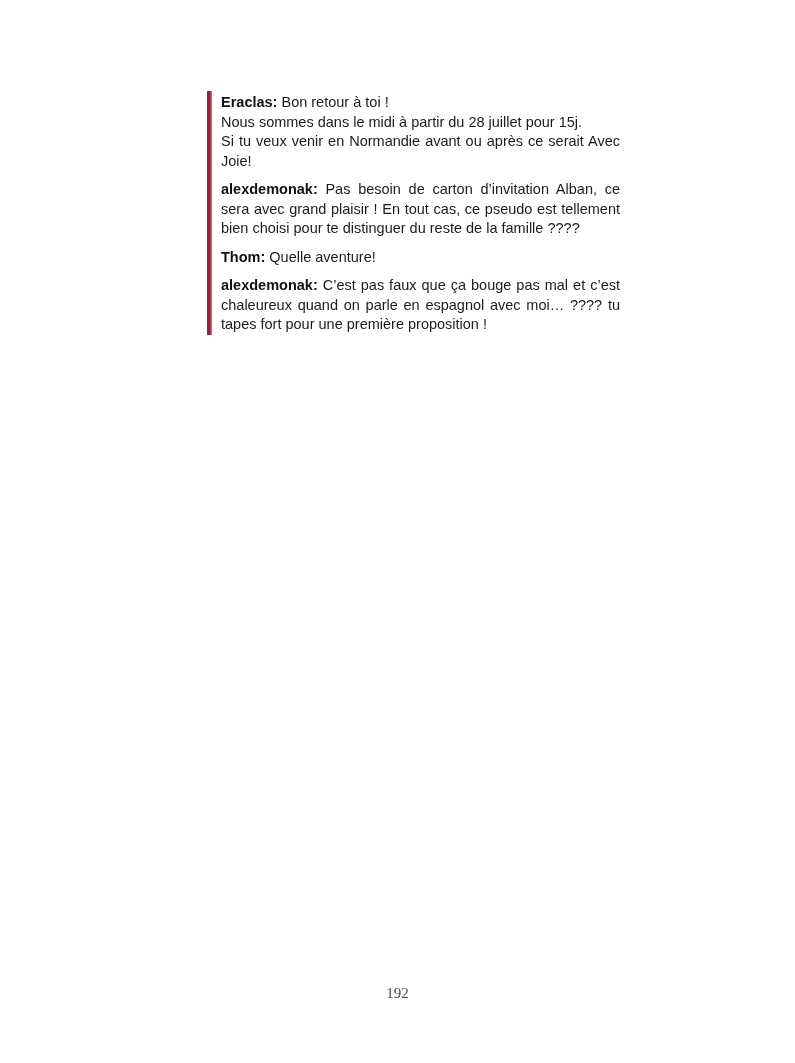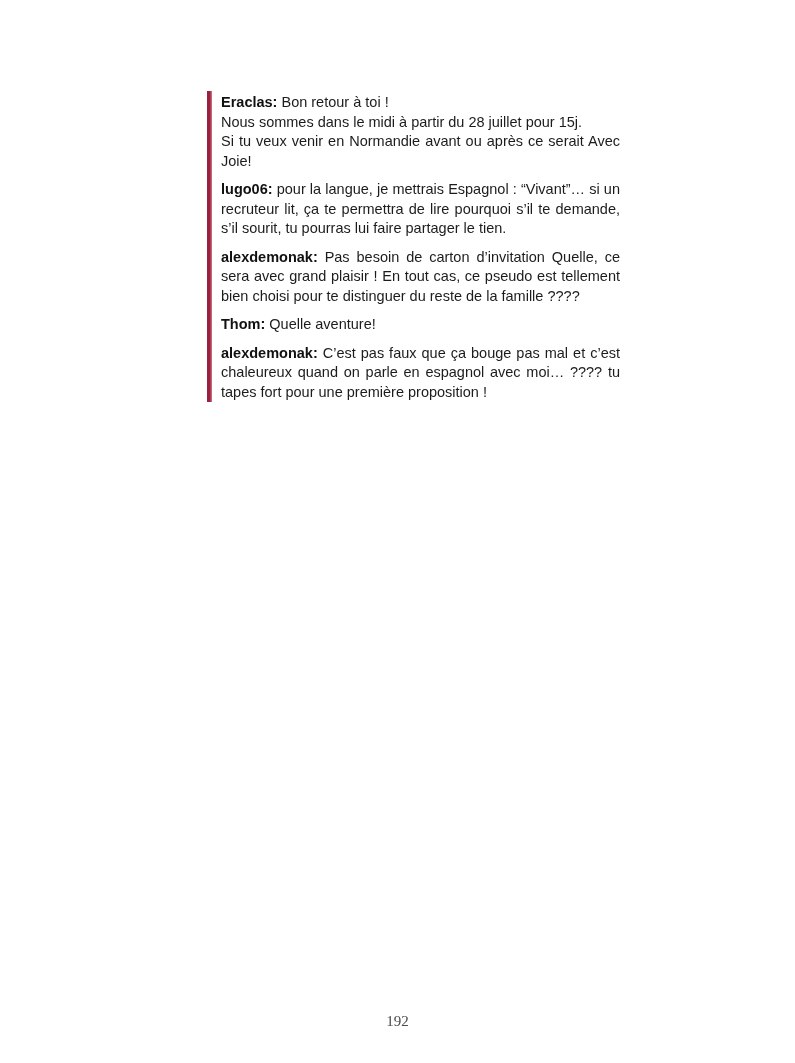--- a/index.html
+++ b/index.html
@@ -41,44 +41,43 @@
   .comment-author {
     font-weight: bold;
     color: #111111;
   }
   .comment-text {
     white-space: pre-wrap;
   }
   .page-number {
     position: absolute;
     left: 0;
-    top: 1013px;
+    top: 985px;
     width: 100%;
     text-align: center;
     font-family: "Liberation Serif", serif;
     font-size: 15px;
     color: #4a4a4a;
   }
 </style>
 </head>
 <body>
 
 <div class="page">
 
   <div class="comments">
     <div class="accent-bar" style="background: linear-gradient(90deg, rgb(154, 34, 64) 55%, rgb(212, 120, 143) 100%);"></div>
     <div class="comment-list">
 
       <p class="comment"><span class="comment-author">Eraclas:</span><span class="comment-text"> Bon retour à toi !
 Nous sommes dans le midi à partir du 28 juillet pour 15j.
 Si tu veux venir en Normandie avant ou après ce serait Avec Joie!</span></p>
 
-      <p class="comment"><span class="comment-author">lugo06:</span><span class="comment-text"> pour la langue, je mettrais Espagnol : “Vivant”… si un recruteur lit, ça te permettra de lire pourquoi s’il te demande, s’il sourit, tu pourras lui faire partager le tien.</span></p>
 
-      <p class="comment"><span class="comment-author">alexdemonak:</span><span class="comment-text"> Pas besoin de carton d’invitation Quelle, ce sera avec grand plaisir ! En tout cas, ce pseudo est tellement bien choisi pour te distinguer du reste de la famille ????</span></p>
+      <p class="comment"><span class="comment-author">alexdemonak:</span><span class="comment-text"> Pas besoin de carton d’invitation Alban, ce sera avec grand plaisir ! En tout cas, ce pseudo est tellement bien choisi pour te distinguer du reste de la famille ????</span></p>
 
       <p class="comment"><span class="comment-author">Thom:</span><span class="comment-text"> Quelle aventure!</span></p>
 
       <p class="comment"><span class="comment-author">alexdemonak:</span><span class="comment-text"> C’est pas faux que ça bouge pas mal et c’est chaleureux quand on parle en espagnol avec moi… ???? tu tapes fort pour une première proposition !</span></p>
 
     </div>
   </div>
 
   <div class="page-number">192</div>
 

